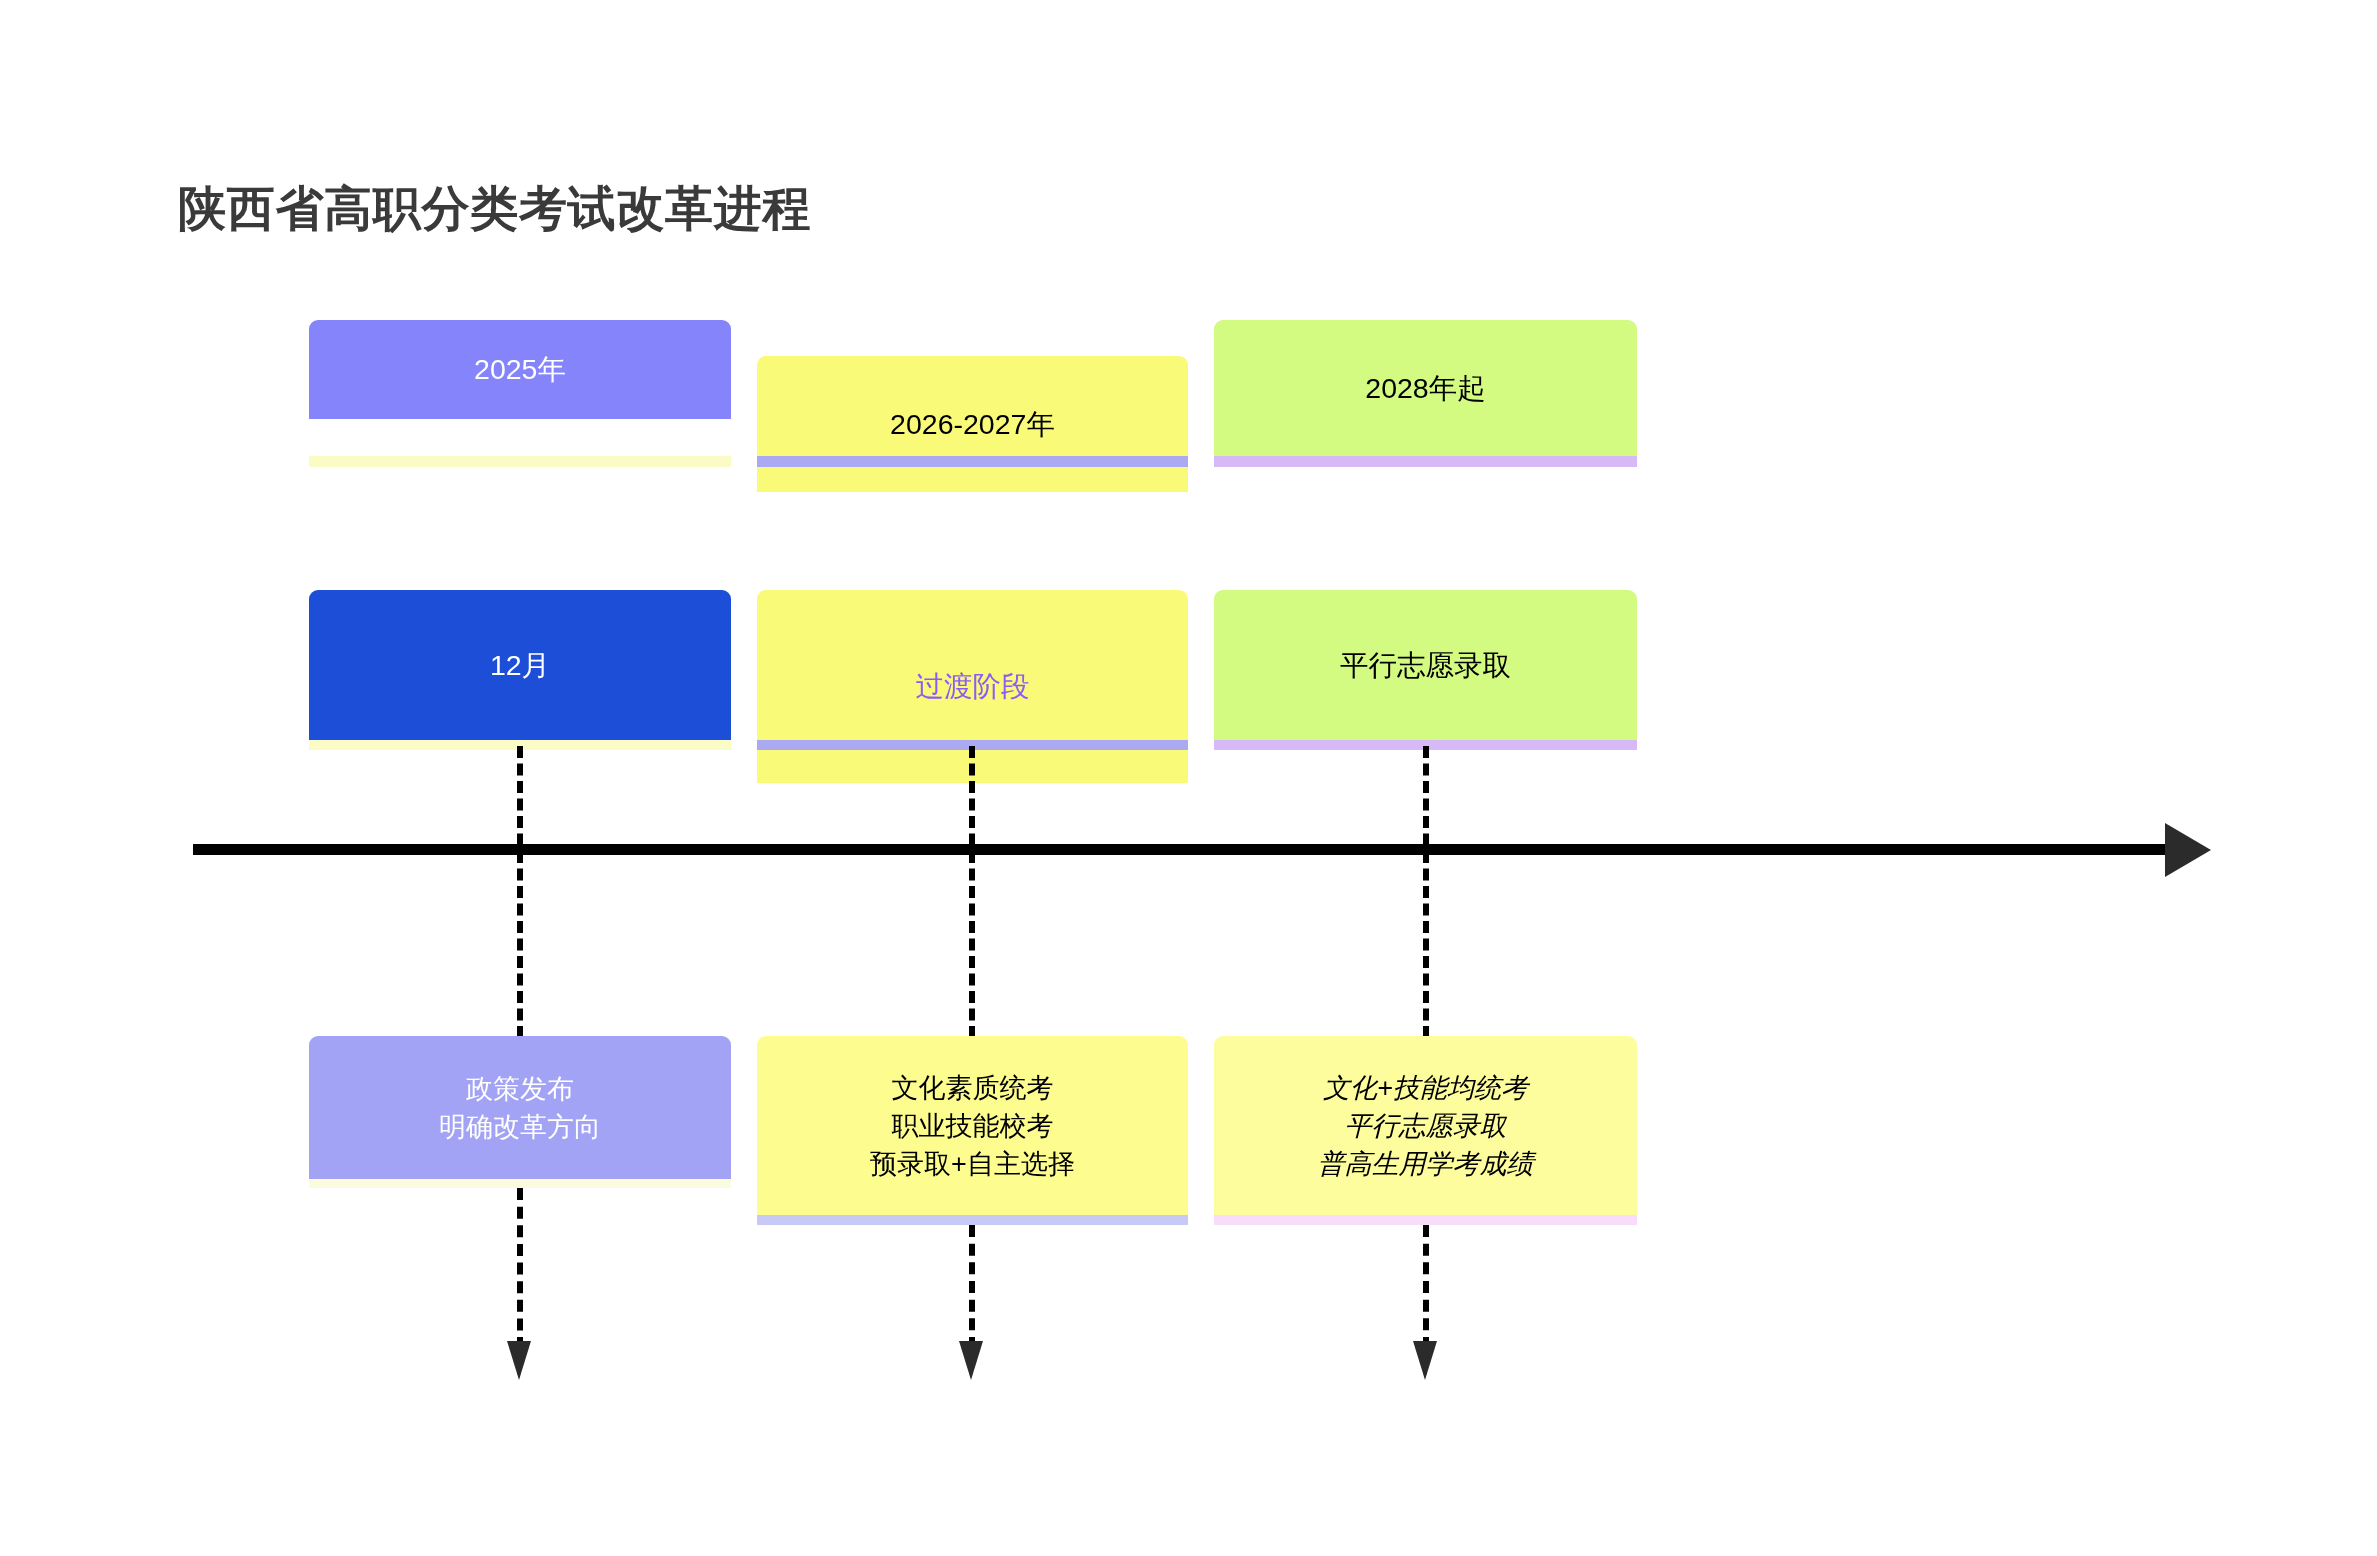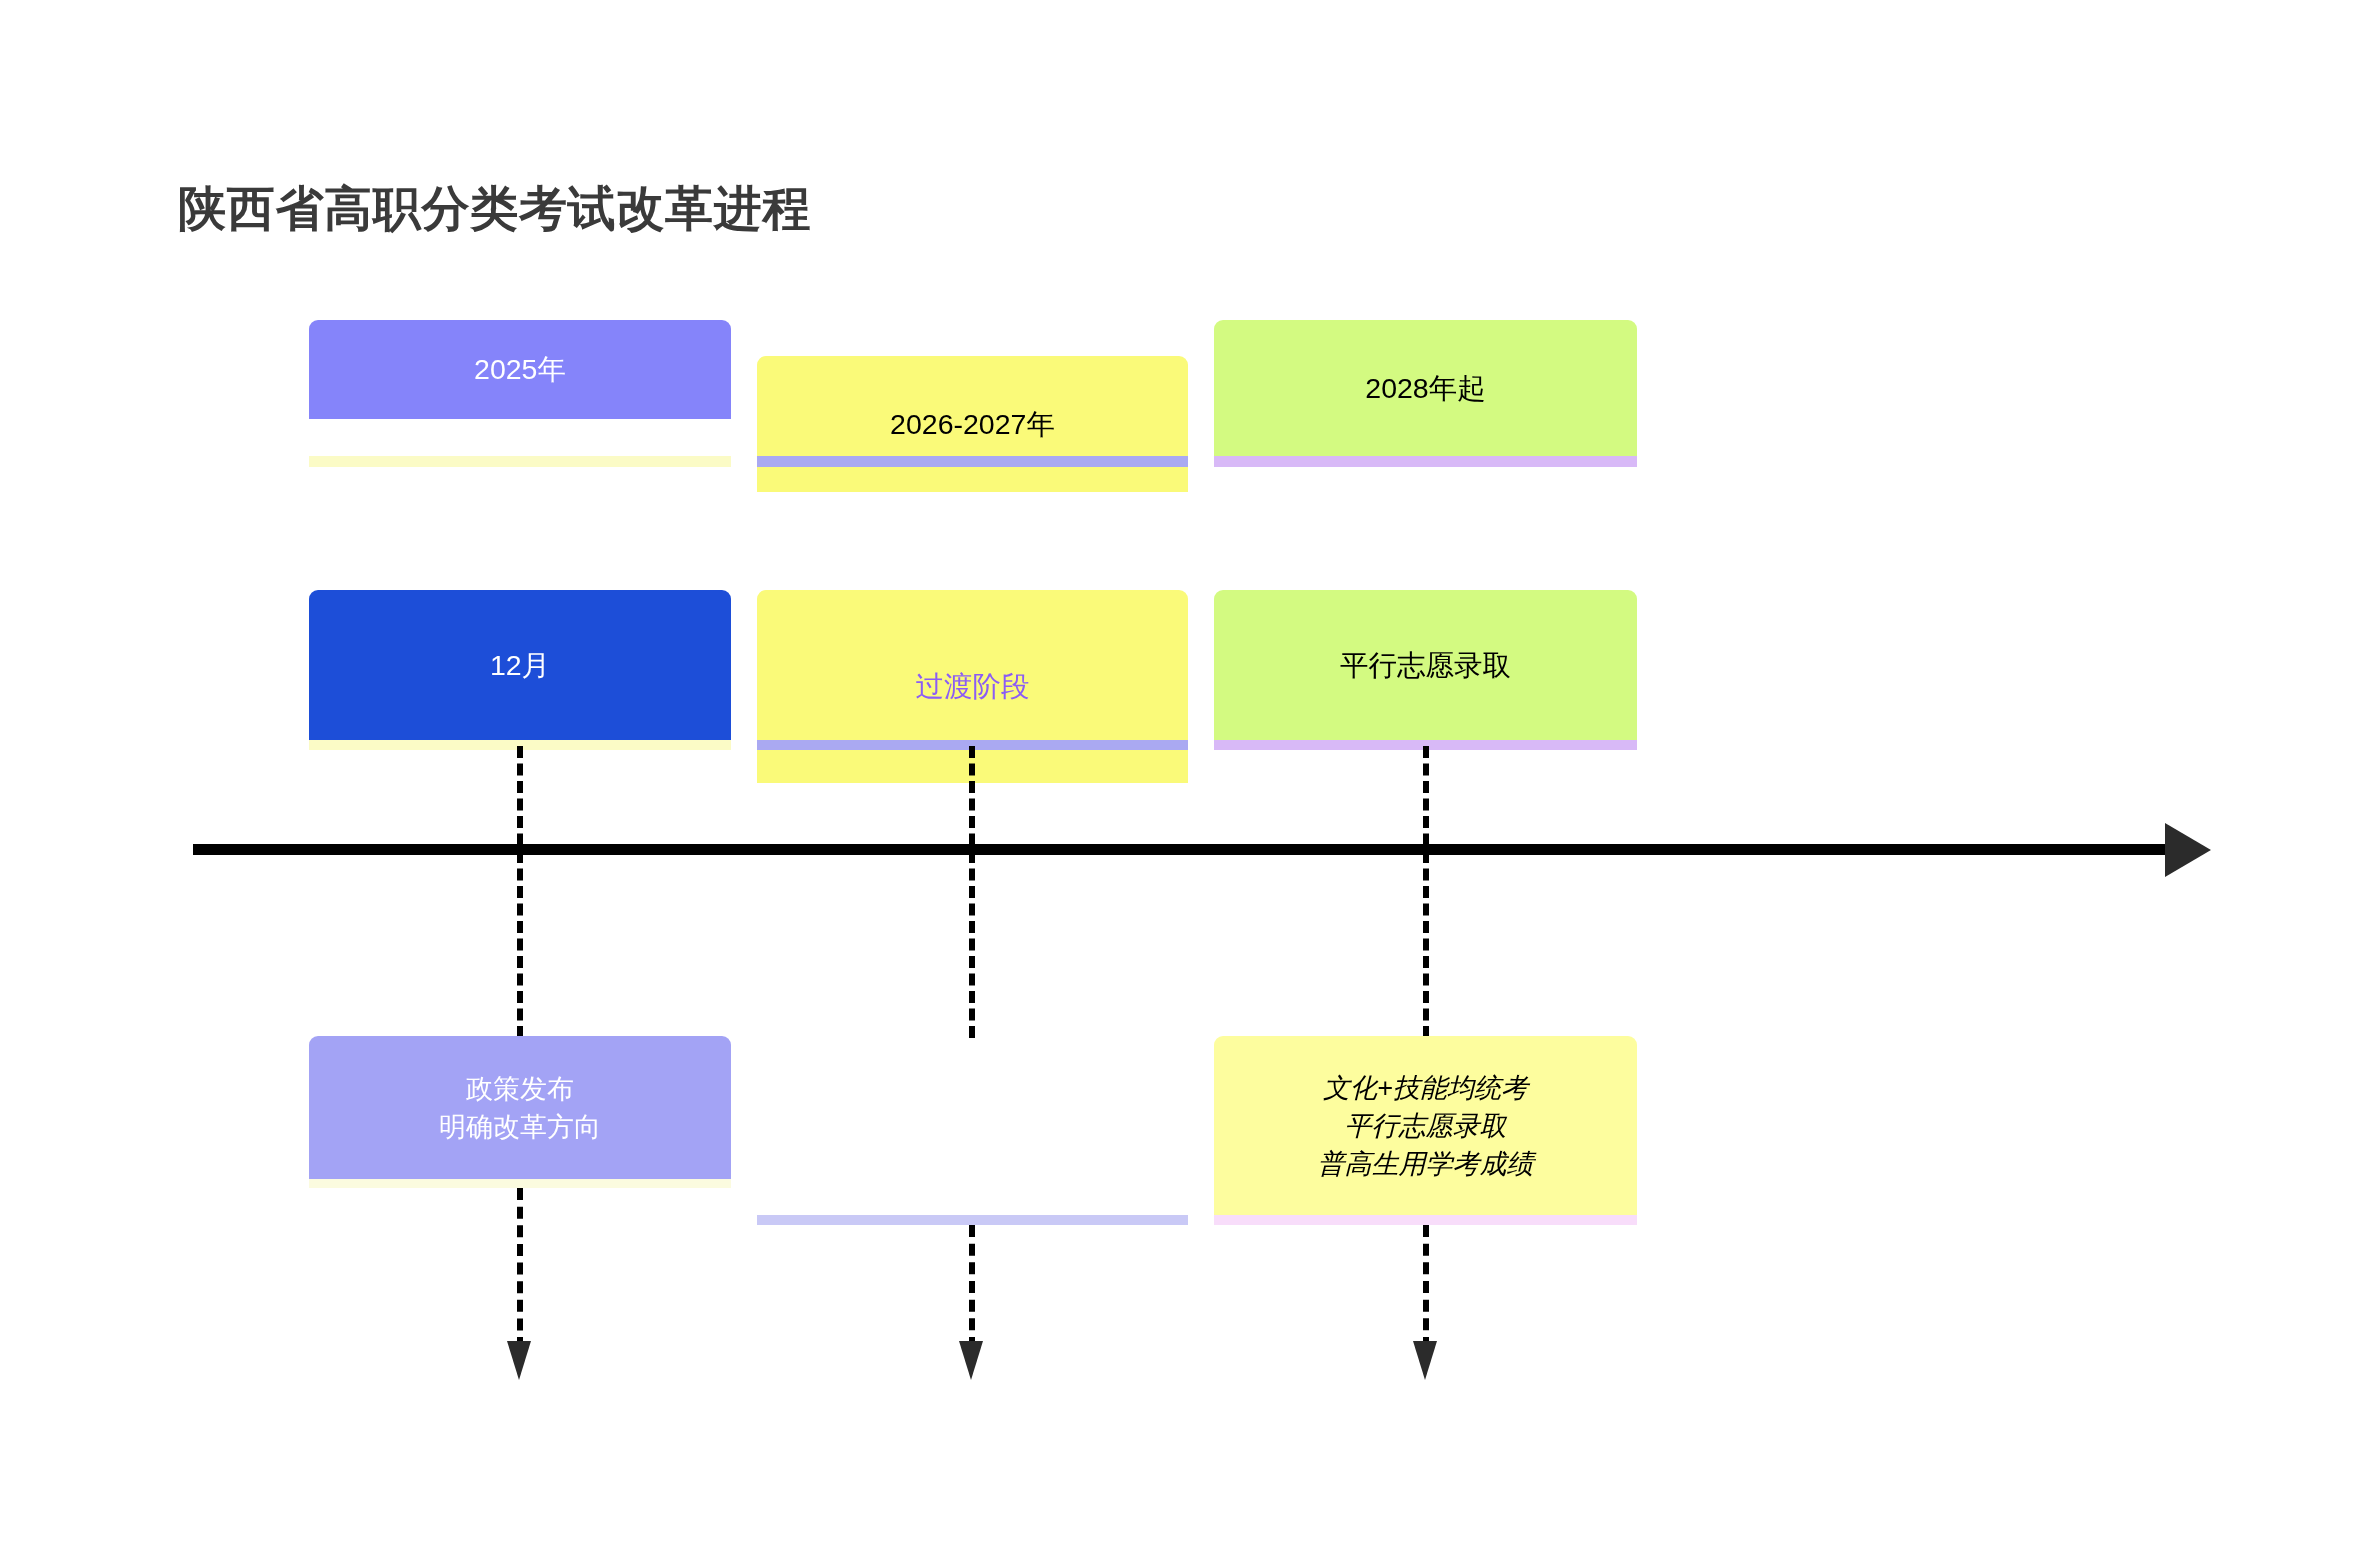--- a/index.html
+++ b/index.html
@@ -135,20 +135,25 @@
   <div class="dash" style="left: 517px; top: 746px; height: 292px; border-left-color: rgb(0, 0, 0);"></div>
   <div class="dash" style="left: 969px; top: 746px; height: 292px; border-left-color: rgb(0, 0, 0);"></div>
   <div class="dash" style="left: 1423px; top: 746px; height: 292px; border-left-color: rgb(0, 0, 0);"></div>
 
   <div class="card" id="detail-card-0" style="left: 309px; top: 1036px; width: 422px; height: 144px; font-size: 27px; background: rgb(163, 163, 245); color: rgb(255, 255, 255);">
     <span class="card-label">政策发布
 明确改革方向</span>
   </div>
   <div class="accent" id="detail-accent-0" style="left: 309px; top: 1179px; width: 422px; height: 9px; background: rgb(251, 251, 223);"></div>
 
+  <div class="card" id="detail-card-1" style="left: 757px; top: 1036px; width: 431px; height: 180px; font-size: 27px; background: rgb(253, 253, 143); color: rgb(0, 0, 0);">
+    <span class="card-label">文化素质统考
+职业技能校考
+预录取+自主选择</span>
+  </div>
   <div class="accent" id="detail-accent-1" style="left: 757px; top: 1215px; width: 431px; height: 9.7px; background: rgb(201, 201, 246);"></div>
 
   <div class="card" id="detail-card-2" style="left: 1214px; top: 1036px; width: 423px; height: 180px; font-size: 27px; background: rgb(253, 253, 158); color: rgb(0, 0, 0); font-style: italic;">
     <span class="card-label">文化+技能均统考
 平行志愿录取
 普高生用学考成绩</span>
   </div>
   <div class="accent" id="detail-accent-2" style="left: 1214px; top: 1215px; width: 423px; height: 9.7px; background: rgb(248, 221, 250);"></div>
 
   <div class="dash" style="left: 517px; top: 1188px; height: 161px; border-left-color: rgb(0, 0, 0);"></div>

